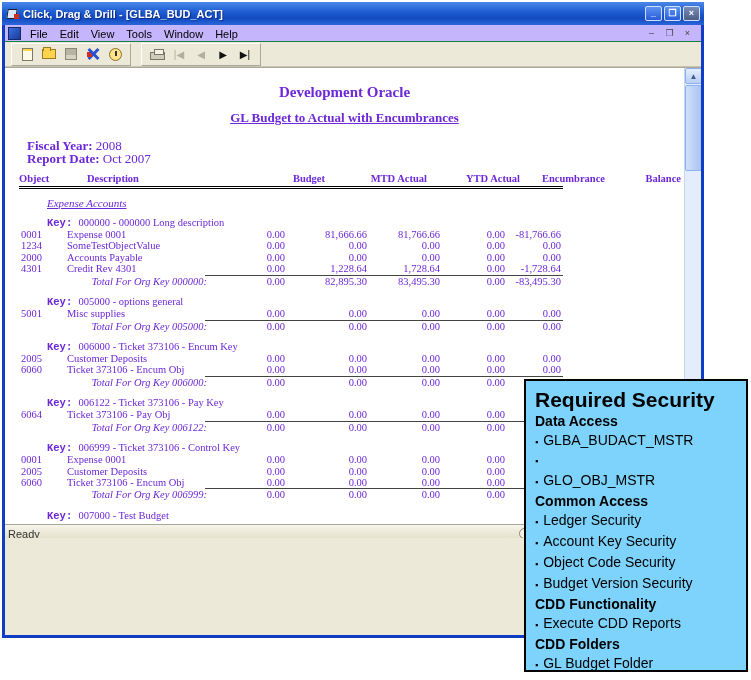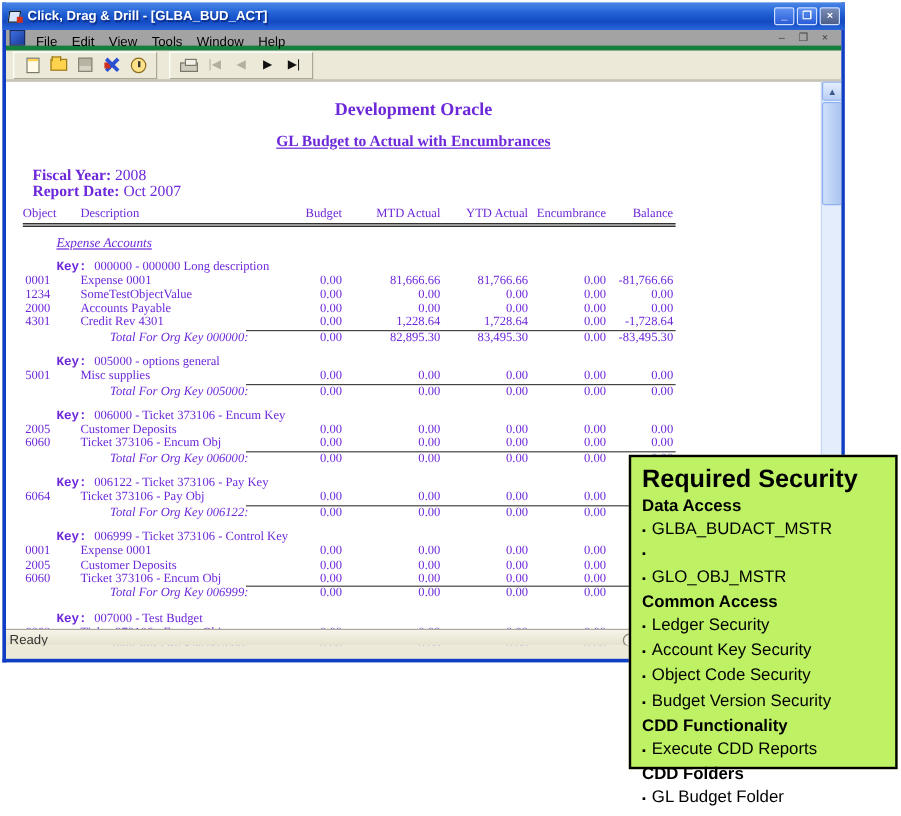--- a/index.html
+++ b/index.html
@@ -1,40 +1,40 @@
 <!DOCTYPE html>
 <html><head>
 <meta charset="utf-8">
 <style>
   * { margin:0; padding:0; box-sizing:border-box; }
   html,body { background:#fff; }
   .canvas { position:relative; width:751px; height:680px; background:#fff;
             font-family:"Liberation Sans", sans-serif; overflow:hidden; }
 
   
-  .window { position:absolute; left:2px; top:2px; width:702px; height:550px;
+  .window { position:absolute; left:2px; top:2px; width:702px; height:636px;
             border:3px solid #0f3dc6; border-top:none; background:#ece9d8; }
   .titlebar { position:relative; height:23px; margin:0 -3px;
               background:linear-gradient(180deg,#4a87e8 0%,#2160d4 40%,#134ac2 70%,#2a66d9 100%);
               display:flex; align-items:center; padding:0 4px; }
   .titlebar .title { color:#fff; font-weight:bold; font-size:11px; margin-left:4px;
                      text-shadow:1px 1px 1px #0a2a80; white-space:nowrap; }
   .app-ico { width:13px; height:13px; display:inline-block; position:relative; }
   .app-ico::before { content:""; position:absolute; left:1px; top:2px; width:8px; height:8px;
                      background:#d9e6ff; border:1px solid #123; transform:skewX(-8deg); }
   .app-ico::after { content:""; position:absolute; right:0; bottom:1px; width:5px; height:5px;
                     background:#d03020; }
   .winbtns { margin-left:auto; display:flex; gap:2px; }
   .wbtn { width:17px; height:15px; border:1px solid #cfe0ff; border-radius:2px;
           background:linear-gradient(180deg,#5d92f2,#2a5cd8); color:#fff; font-size:9px;
           line-height:13px; text-align:center; font-weight:bold; }
   .wbtn.close { background:linear-gradient(180deg,#7a8db8,#4e5f86); }
 
-  .menubar { position:relative; height:17px; background:#a3a3a3; display:flex; align-items:flex-start;
-             border-bottom:4px solid #15803d; padding:0 2px; }
+  .menubar { position:relative; height:17px; background:#c4b5fd; display:flex; align-items:center;
+             border-bottom:1px solid #15803d; padding:0 2px; }
   .doc-ico { width:13px; height:13px; background:linear-gradient(135deg,#3b6fe0,#1b3a9a);
              border:1px solid #122a6a; margin:0 3px 0 1px; }
   .menu-item { font-size:11px; color:#000; padding:1px 6px; }
   .menu-item:first-letter { text-decoration:underline; }
   .mdibtns { margin-left:auto; display:flex; gap:3px; padding-right:4px; color:#555; }
   .mdibtn { width:15px; height:13px; font-size:9px; line-height:12px; text-align:center;
             color:#444; }
 
   .toolbar { height:25px; background:#ece9d8; display:flex; align-items:center; gap:10px;
              padding:1px 6px; border-bottom:1px solid #c9c5b2; }
@@ -79,41 +79,41 @@
 
   .report { position:absolute; left:0; top:0; right:17px; bottom:0; overflow:hidden;
             font-family:"Liberation Serif", serif; color:#6d28d9; }
   .r-title { text-align:center; font-weight:bold; font-size:15px; margin-top:16px; }
   .r-sub { text-align:center; font-weight:bold; font-size:13px; text-decoration:underline; margin-top:9px; }
   .r-meta { margin:13px 0 0 22px; font-size:13px; line-height:13px; }
   .r-meta b { font-weight:bold; }
 
   .tbl { margin:8px 0 0 14px; width:544px; font-size:10.5px; }
   .grid { display:grid; grid-template-columns:48px 150px 70px 82px 73px 65px 56px; }
-  .hdr { font-weight:normal; border-bottom:3px double #000; padding-bottom:2px; margin-bottom:2px; }
+  .hdr { font-weight:bold; border-bottom:3px double #000; padding-bottom:2px; margin-bottom:2px;gap:20px; }
   .c-num { text-align:right; padding-right:2px; }
   .group-title { font-style:italic; text-decoration:underline; margin:8px 0 0 28px; font-size:11px; }
   .keyline { margin:8px 0 0 28px; line-height:12px; }
   .keyline b { font-weight:bold;font-family:Liberation Mono, monospace; }
   .trow { line-height:11.4px; }
   .trow .c-obj { padding-left:2px; }
   .rule { border-top:1px solid #444; margin-left:186px; height:0; }
   .total { font-size:10.5px; line-height:12.5px; }
   .total .t-label { grid-column:1 / span 2; text-align:right; font-style:italic; padding-right:10px; }
 
   .statusbar { position:absolute; left:-3px; right:-3px; bottom:-3px; height:17px;
                background:linear-gradient(180deg,#f6f4ea,#e2dfc8); border:1px solid #fff;
                border-top:1px solid #aca899; display:flex; align-items:flex-end; }
   .statusbar .msg { font-size:11px; color:#333; padding-left:5px; }
   .status-clock { position:absolute; left:516px; top:3px; width:11px; height:11px;
                   border:1.5px solid #8a8878; border-radius:50%; background:#f4f2e6; }
 
   
-  .secbox { position:absolute; left:524px; top:379px; width:224px; height:262px;
-            background:#bef264; border:2px solid #000; padding:6px 8px 6px 9px; z-index:10; }
+  .secbox { position:absolute; left:524px; top:379px; width:224px; height:293px;
+            background:#7dd3fc; border:2px solid #000; padding:6px 8px 6px 9px; z-index:10; }
   .sec-title { font-size:21px; font-weight:bold; letter-spacing:0px; line-height:25px; }
   .sec-head { font-size:14px; font-weight:bold; line-height:19px; }
   .sec-item { font-size:14px; line-height:19px; display:flex; align-items:baseline; }
   .sec-item .bullet { font-size:9px; margin-right:5px; }
 </style>
 </head>
 <body>
 
 <div class="canvas">
   <div class="window">

